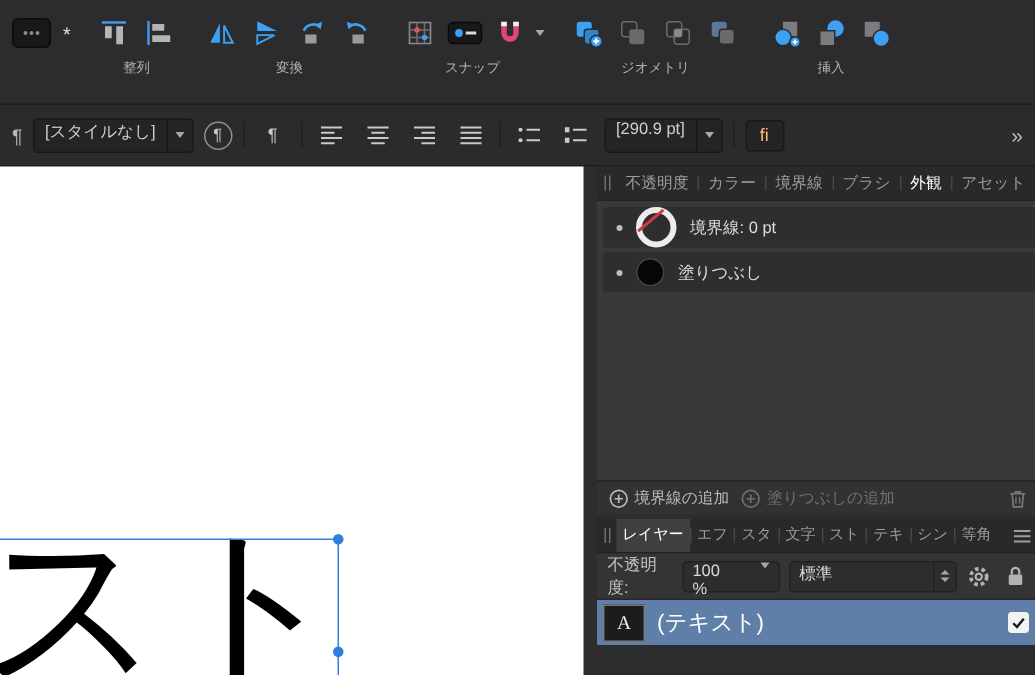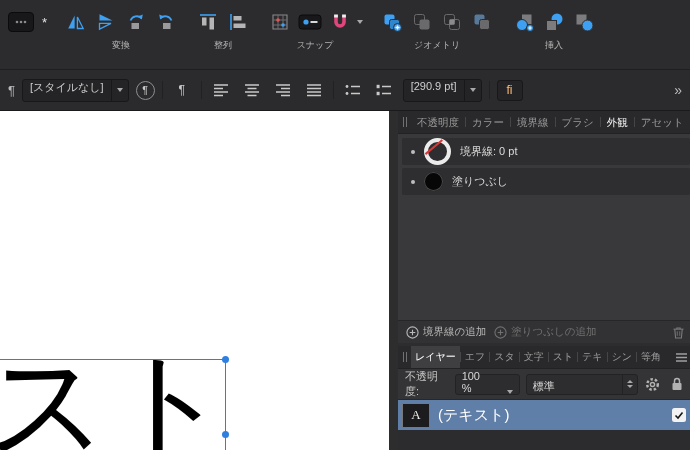--- a/index.html
+++ b/index.html
@@ -50,21 +50,21 @@
   .sw-stroke::after{content:"";position:absolute;left:-5px;top:3.5px;width:22px;height:2.4px;background:#d43a3a;transform:rotate(-40deg)}
   .sw-fill{background:#070707;box-shadow:inset 0 0 0 1px #4a4a4c}
   .pa-actions{height:22px;background:#323234;border-top:1px solid #262628;display:flex;align-items:center;gap:8px;padding:0 8px;flex:none}
   .addbtn{display:flex;align-items:center;gap:4px;background:none;border:0;padding:0;font-size:10.5px}
   .addbtn.on{color:#b9b9b9}.addbtn.off{color:#707070}
   .trash{margin-left:auto;background:none;border:0;padding:0;display:flex}
   .panel-gap{height:3px;flex:none}
   .panel-l{flex:1;display:flex;flex-direction:column;min-height:0}
   .lmenu{margin-left:auto;background:none;border:0;padding:0 2px;display:flex}
   .oprow{height:30px;background:#343436;border-bottom:1px solid #28282a;display:flex;align-items:center;gap:6px;padding:0 7px;font-size:11px;color:#c3c3c3;flex:none}
-  .opdd{height:19px;background:#2d2d2f;border:1px solid #222224;border-radius:3px;display:flex;align-items:flex-end;gap:18px;padding:0 6px;font-size:11px;color:#d8d8d8}
+  .opdd{height:19px;background:#2d2d2f;border:1px solid #222224;border-radius:3px;display:flex;align-items:flex-start;gap:18px;padding:0 6px;font-size:11px;color:#d8d8d8}
   .blenddd{width:112px;justify-content:space-between;padding-right:0}
   .stepper{display:flex;flex-direction:column;gap:2px;border-left:1px solid #222224;height:100%;width:14px;align-items:center;justify-content:center}
   .s-up{width:0;height:0;border-left:3px solid transparent;border-right:3px solid transparent;border-bottom:3.5px solid #a8a8a8}
   .s-dn{width:0;height:0;border-left:3px solid transparent;border-right:3px solid transparent;border-top:3.5px solid #a8a8a8}
   .iconbtn{background:none;border:0;padding:0;display:flex;align-items:center;justify-content:center;width:20px;height:20px}
   .layerlist{flex:1;background:#2c2c2e;min-height:0}
   .layerrow{height:30px;background:#5f7ea8;display:flex;align-items:center;gap:8px;padding:0 8px 0 4px}
   .thumb{width:26px;height:23px;background:#1c1c1e;border:1px solid #78787b;display:flex;align-items:center;justify-content:center;color:#ededed;font-family:"Liberation Serif","DejaVu Serif",serif;font-size:13px;flex:none}
   .lname{font-size:15px;color:#fff;flex:1}
   .checkbox{width:14px;height:14px;background:#f3f3f3;border-radius:2.5px;display:flex;align-items:center;justify-content:center;flex:none}
@@ -86,20 +86,40 @@
         </button>
         <span class="asterisk">*</span>
       </div>
       <div class="tlabel"></div>
     </div>
 
     <div class="tgroup">
       <div class="ticons">
         <button class="tbtn">
           <svg width="20" height="20" viewBox="0 0 20 20">
+              <line x1="2" y1="3" x2="18" y2="3" stroke="#3da0f2" stroke-width="1.6"></line>
+              <rect x="4" y="5.5" width="4.5" height="8" fill="#b5b5b5"></rect>
+              <rect x="11.5" y="5.5" width="4.5" height="12" fill="#b5b5b5"></rect>
+            </svg>
+        </button>
+        <button class="tbtn">
+          <svg width="20" height="20" viewBox="0 0 20 20">
+              <line x1="3" y1="2" x2="3" y2="18" stroke="#3da0f2" stroke-width="1.6"></line>
+              <rect x="5.5" y="4" width="8" height="4.5" fill="#b5b5b5"></rect>
+              <rect x="5.5" y="11.5" width="12" height="4.5" fill="#b5b5b5"></rect>
+            </svg>
+        </button>
+      </div>
+      <div class="tlabel">整列</div>
+    </div>
+
+    <div class="tgroup">
+      <div class="ticons">
+        <button class="tbtn">
+          <svg width="20" height="20" viewBox="0 0 20 20">
               <path d="M8.6 3.5v13H2.2z" fill="#3da0f2"></path>
               <path d="M11.4 5v11.5h5.8z" fill="none" stroke="#3da0f2" stroke-width="1.3"></path>
             </svg>
         </button>
         <button class="tbtn">
           <svg width="20" height="20" viewBox="0 0 20 20">
               <g transform="rotate(90 10 10)">
                 <path d="M8.6 3.5v13H2.2z" fill="#3da0f2"></path>
                 <path d="M11.4 5v11.5h5.8z" fill="none" stroke="#3da0f2" stroke-width="1.3"></path>
               </g>
@@ -116,40 +136,20 @@
           <svg width="20" height="20" viewBox="0 0 20 20">
               <g transform="scale(-1,1) translate(-20,0)">
                 <rect x="5.5" y="11" width="7.5" height="6" fill="#9a9a9c"></rect>
                 <path d="M4.5 8.5A7 7 0 0 1 15.5 6" fill="none" stroke="#3da0f2" stroke-width="1.8"></path>
                 <path d="M16.8 2.5l-1 5-4-3z" fill="#3da0f2"></path>
               </g>
             </svg>
         </button>
       </div>
       <div class="tlabel">変換</div>
-    </div>
-
-    <div class="tgroup">
-      <div class="ticons">
-        <button class="tbtn">
-          <svg width="20" height="20" viewBox="0 0 20 20">
-              <line x1="2" y1="3" x2="18" y2="3" stroke="#3da0f2" stroke-width="1.6"></line>
-              <rect x="4" y="5.5" width="4.5" height="8" fill="#b5b5b5"></rect>
-              <rect x="11.5" y="5.5" width="4.5" height="12" fill="#b5b5b5"></rect>
-            </svg>
-        </button>
-        <button class="tbtn">
-          <svg width="20" height="20" viewBox="0 0 20 20">
-              <line x1="3" y1="2" x2="3" y2="18" stroke="#3da0f2" stroke-width="1.6"></line>
-              <rect x="5.5" y="4" width="8" height="4.5" fill="#b5b5b5"></rect>
-              <rect x="5.5" y="11.5" width="12" height="4.5" fill="#b5b5b5"></rect>
-            </svg>
-        </button>
-      </div>
-      <div class="tlabel">整列</div>
     </div>
 
     <div class="tgroup">
       <div class="ticons">
         <button class="tbtn">
           <svg width="20" height="20" viewBox="0 0 20 20">
               <path d="M3 3h14v14H3z" fill="none" stroke="#8a8a8c" stroke-width="1.1"></path>
               <path d="M3 8h14M3 13h14M8 3v14M13 3v14" stroke="#6f6f71" stroke-width="1"></path>
               <circle cx="8" cy="8" r="1.8" fill="#e05555"></circle>
               <circle cx="13" cy="13" r="1.8" fill="#3da0f2"></circle>

